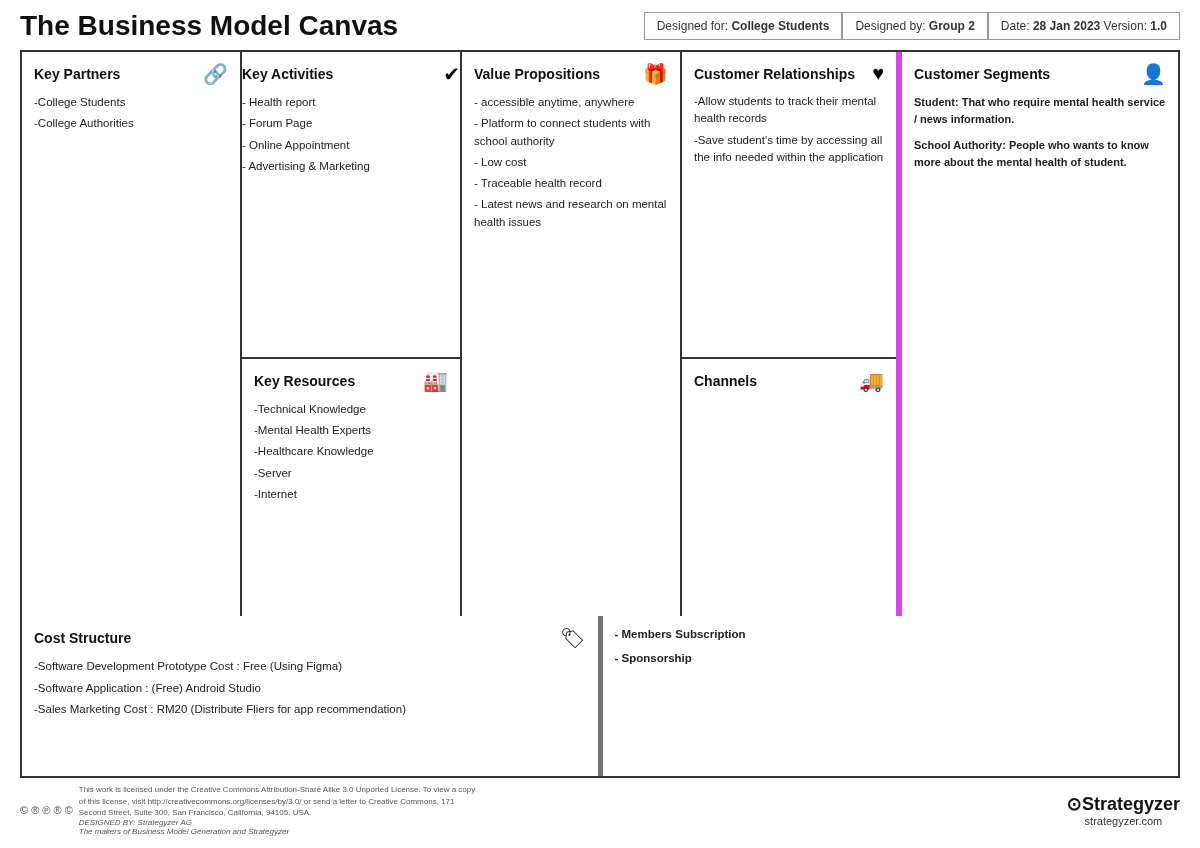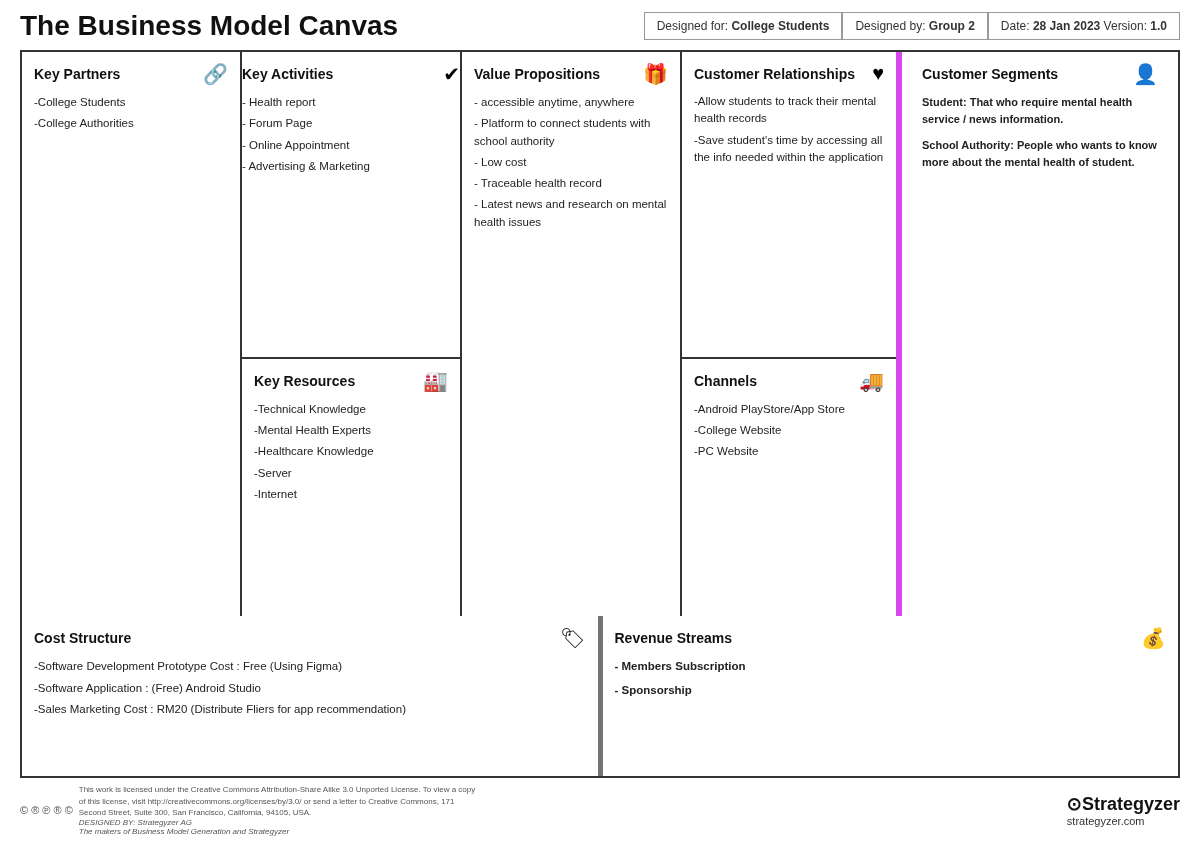--- a/index.html
+++ b/index.html
@@ -27,36 +27,36 @@
     .revenue-cell { flex: 1; padding: 10px 12px; }
 
     .cell-text { font-size: 11.5px; color: #222; line-height: 1.5; }
     .cell-text p { margin-bottom: 4px; }
 
     
     .footer { display: flex; justify-content: space-between; align-items: center; padding: 6px 0 2px 0; }
     .footer-left { display: flex; align-items: center; gap: 6px; }
     .footer-icons { font-size: 11px; color: #555; }
     .footer-text { font-size: 8px; color: #555; line-height: 1.4; max-width: 400px; }
-    .footer-right { text-align: left; }
+    .footer-right { text-align: center; }
     .strategyzer-logo { font-size: 18px; font-weight: bold; color: #111; }
     .strategyzer-url { font-size: 11px; color: #333; }
     .designed-by { font-size: 8px; color: #555; font-style: italic; }
 
     
     .main-grid-top { display: flex; flex: 1; }
     .col-partners { width: 220px; border-right: 2px solid #333; padding: 10px 12px; }
     .col-activities { width: 220px; border-right: 2px solid #333; display: flex; flex-direction: column; }
     .col-activities-top { padding: 10px 0; flex: 1.2; border-bottom: 2px solid #333; }
     .col-activities-bottom { padding: 10px 12px; flex: 1; }
     .col-value { width: 220px; border-right: 2px solid #333; padding: 10px 12px; }
     .col-cust-rel { width: 220px; border-right: 6px solid #d946ef; display: flex; flex-direction: column; }
     .col-cust-rel-top { padding: 10px 12px; flex: 1.2; border-bottom: 2px solid #333; }
     .col-cust-rel-bottom { padding: 10px 12px; flex: 1; }
-    .col-seg { flex: 1; padding: 10px 20px; }
+    .col-seg { flex: 1; padding: 10px 12px; }
   </style>
 </head>
 <body>
 
 <div class="page">
 
   <div class="header">
     <div class="title">The Business Model Canvas</div>
     <div class="header-meta">
       <div class="meta-box">
@@ -142,25 +142,20 @@
           <div class="cell-text">
             <p>-Allow students to track their mental health records</p>
             <p>-Save student's time by accessing all the info needed within the application</p>
           </div>
         </div>
         <div class="col-cust-rel-bottom">
           <div class="cell-header">
             <span class="cell-title">Channels</span>
             <span class="cell-icon">🚚</span>
           </div>
-          <div class="cell-text">
-            <p>-Android PlayStore/App Store</p>
-            <p>-College Website</p>
-            <p>-PC Website</p>
-          </div>
         </div>
       </div>
 
       <div class="col-seg">
         <div class="cell-header">
           <span class="cell-title">Customer Segments</span>
           <span class="cell-icon">👤</span>
         </div>
         <div class="cell-text">
           <p style="margin-bottom:10px; font-weight:bold; font-size:11px">Student: That who require mental health service / news information.</p>
@@ -178,24 +173,20 @@
           <span class="cell-icon">🏷</span>
         </div>
         <div class="cell-text">
           <p>-Software Development Prototype Cost : Free (Using Figma)</p>
           <p>-Software Application : (Free) Android Studio</p>
           <p>-Sales Marketing Cost : RM20 (Distribute Fliers for app recommendation)</p>
         </div>
       </div>
 
       <div class="revenue-cell">
-        <div class="cell-header">
-          <span class="cell-title">Revenue Streams</span>
-          <span class="cell-icon">💰</span>
-        </div>
         <div class="cell-text">
           <p style="font-weight:bold; margin-bottom:6px">- Members Subscription</p>
           <p style="font-weight:bold">- Sponsorship</p>
         </div>
       </div>
     </div>
   </div>
 
   <div class="footer">
     <div class="footer-left">

